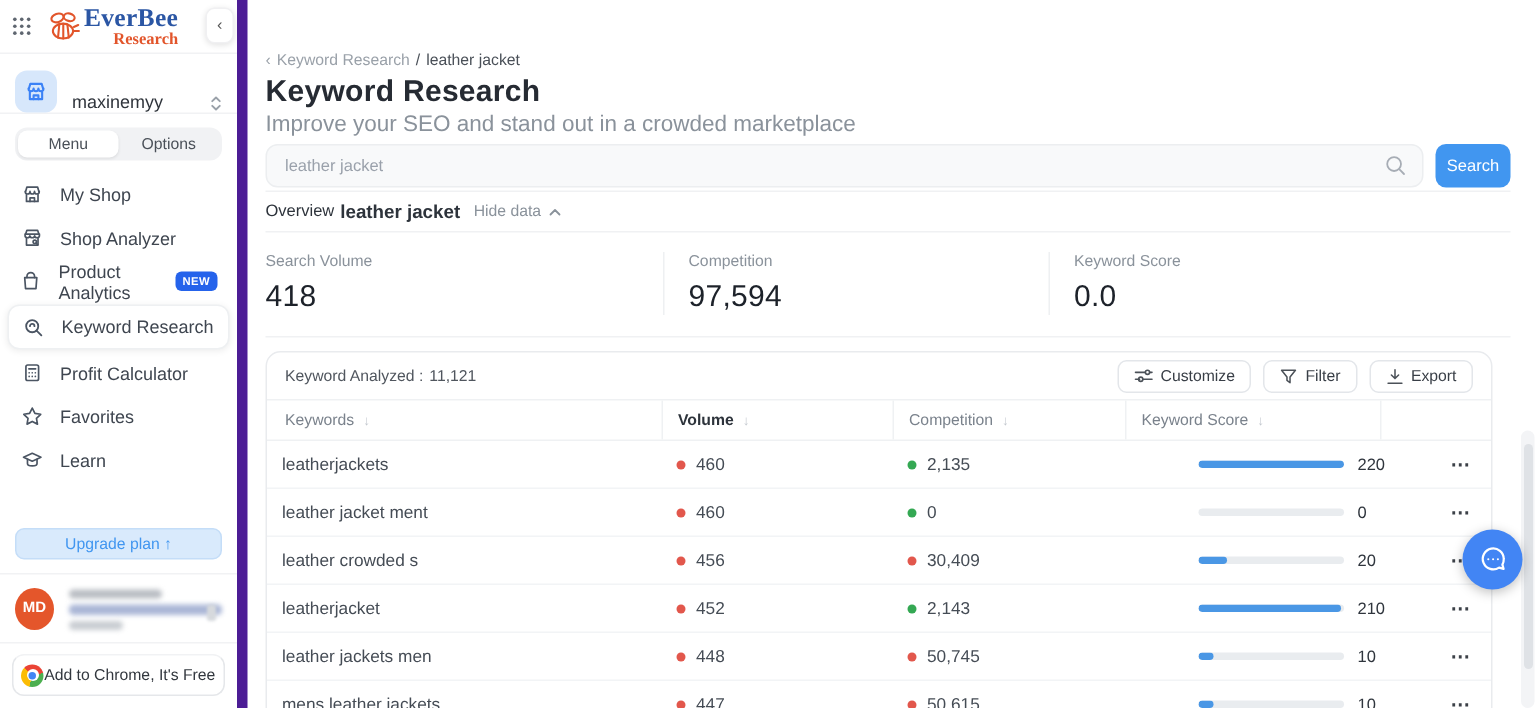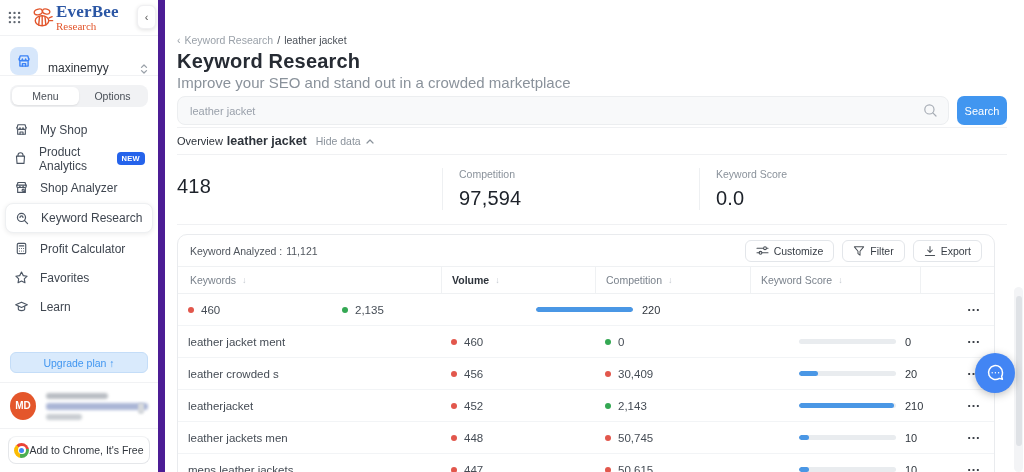--- a/index.html
+++ b/index.html
@@ -6,21 +6,21 @@
 html,body{width:1024px;height:472px;overflow:hidden;background:#fff;color:#2d333b;font-family:"Liberation Sans",sans-serif}
 body{position:relative}
 .app{display:flex;width:100%;height:100%}
 
 .sidebar{position:relative;width:165px;min-width:165px;height:100%;border-right:7px solid #4c1d95;display:flex;flex-direction:column;background:#fff}
 .logo-row{display:flex;align-items:center;height:36px;padding:0 8px;border-bottom:1px solid #f1f2f4;position:relative}
 .grid-icon{color:#5f6670;margin-right:9px;display:flex}
 .logo{display:flex;align-items:center;gap:2px}
 .logo-text{font-family:"Liberation Serif",serif;line-height:1}
 .logo-line1{font-size:17px;font-weight:bold;color:#2b56a4;letter-spacing:.2px}
-.logo-line2{font-size:11px;font-weight:normal;color:#e2552b;margin-top:1px}
+.logo-line2{font-size:11px;font-weight:bold;color:#e2552b;text-align:right;margin-top:1px}
 .collapse-btn{position:absolute;right:2px;top:5px;width:19px;height:24px;background:#fff;border:1px solid #f0f0f2;border-radius:6px;box-shadow:0 1px 4px rgba(0,0,0,.12);display:flex;align-items:center;justify-content:center;font-size:11px;color:#555;cursor:pointer;z-index:3}
 .shop-row{display:flex;align-items:flex-end;height:40px;padding:0 10px;border-bottom:1px solid #f1f2f4}
 .shop-avatar{width:28px;height:28px;border-radius:8px;background:#d7e7fb;display:flex;align-items:center;justify-content:center;color:#3b82f6}
 .shop-name{font-size:12px;color:#30353c;margin-left:10px;flex:1}
 .updown{color:#9aa1a9;display:flex;cursor:pointer}
 .seg{display:flex;background:#f1f2f4;border-radius:8px;margin:9px 10px 0;padding:2px;height:22px}
 .seg-btn{flex:1;display:flex;align-items:center;justify-content:center;font-size:10.5px;color:#4a5058;border-radius:6px;cursor:pointer}
 .seg-btn.active{background:#fff;box-shadow:0 1px 2px rgba(0,0,0,.08)}
 .nav{padding-top:8px}
 .nav-item{display:flex;align-items:center;height:29px;padding:0 13px;font-size:12px;color:#3f4650;cursor:pointer}
@@ -165,38 +165,38 @@
               <path d="M3 6c0 1 .7 1.8 1.7 1.8S6.4 7 6.4 6c0 1 .7 1.8 1.6 1.8S9.6 7 9.6 6c0 1 .7 1.8 1.7 1.8S13 7 13 6"></path>
               <path d="M3.9 8.4v4.7h8.2V8.4"></path>
               <path d="M6.4 13.1v-2.5h3.2v2.5"></path>
             </svg>
         </span>
         <span>My Shop</span>
       </div>
       <div class="nav-item">
         <span class="nicon">
           <svg width="15" height="15" viewBox="0 0 16 16" fill="none" stroke="currentColor" stroke-width="1.2" stroke-linecap="round" stroke-linejoin="round">
-              <path d="M5.3 5.4V4.5a2.7 2.7 0 0 1 5.4 0v.9"></path>
-              <path d="M3.7 5.4h8.6l-.6 7.8H4.3Z"></path>
-            </svg>
-        </span>
-        <span>Product Analytics</span>
-        <span class="badge-new">NEW</span>
-      </div>
-      <div class="nav-item">
-        <span class="nicon">
-          <svg width="15" height="15" viewBox="0 0 16 16" fill="none" stroke="currentColor" stroke-width="1.2" stroke-linecap="round" stroke-linejoin="round">
               <path d="M3.3 5.4 4.2 2.7h7.6l.9 2.7"></path>
               <path d="M2.9 5.4h10.2v1.2c0 .8-.8 1.4-1.7 1.4-.9 0-1.7-.6-1.7-1.4 0 .8-.8 1.4-1.7 1.4S6.3 7.4 6.3 6.6c0 .8-.8 1.4-1.7 1.4S2.9 7.4 2.9 6.6Z"></path>
               <path d="M3.9 8.6v4.6h8.2V8.6"></path>
               <circle cx="9.8" cy="10.9" r="1.2"></circle>
               <path d="M10.7 11.8l1 1"></path>
             </svg>
         </span>
         <span>Shop Analyzer</span>
+      </div>
+      <div class="nav-item">
+        <span class="nicon">
+          <svg width="15" height="15" viewBox="0 0 16 16" fill="none" stroke="currentColor" stroke-width="1.2" stroke-linecap="round" stroke-linejoin="round">
+              <path d="M5.3 5.4V4.5a2.7 2.7 0 0 1 5.4 0v.9"></path>
+              <path d="M3.7 5.4h8.6l-.6 7.8H4.3Z"></path>
+            </svg>
+        </span>
+        <span>Product Analytics</span>
+        <span class="badge-new">NEW</span>
       </div>
       <div class="nav-item active">
         <span class="nicon">
           <svg width="15" height="15" viewBox="0 0 16 16" fill="none" stroke="currentColor" stroke-width="1.3" stroke-linecap="round">
               <circle cx="6.9" cy="6.9" r="4.3"></circle>
               <path d="M10 10l3.4 3.4"></path>
               <path d="M5.3 6.9a1.6 1.6 0 1 1 3.2 0"></path>
             </svg>
         </span>
         <span>Keyword Research</span>
@@ -287,20 +287,21 @@
               <path d="M1 4 4 1l3 3"></path>
             </svg>
         </span>
       </span>
     </div>
 
     <div class="hr"></div>
 
     <div class="stats">
       <div class="stat stat1">
+        <span class="stat-label">Search Volume</span>
         <span class="stat-value">418</span>
       </div>
       <div class="stat stat2">
         <span class="stat-label">Competition</span>
         <span class="stat-value">97,594</span>
       </div>
       <div class="stat stat3">
         <span class="stat-label">Keyword Score</span>
         <span class="stat-value">0.0</span>
       </div>
@@ -360,20 +361,21 @@
         <div class="th w-score">
           <span>Keyword Score</span>
           <span class="sort">↓</span>
         </div>
         <div class="th w-act"></div>
       </div>
 
       <div>
 
         <div class="trow">
+          <div class="td w-kw">leatherjackets</div>
           <div class="td w-vol">
               <span class="dot" style="background: rgb(226, 87, 76);"></span>
               <span>460</span>
             </div>
           <div class="td w-comp">
               <span class="dot" style="background: rgb(52, 168, 83);"></span>
               <span>2,135</span>
             </div>
           <div class="td w-score">
               <span class="bar">

